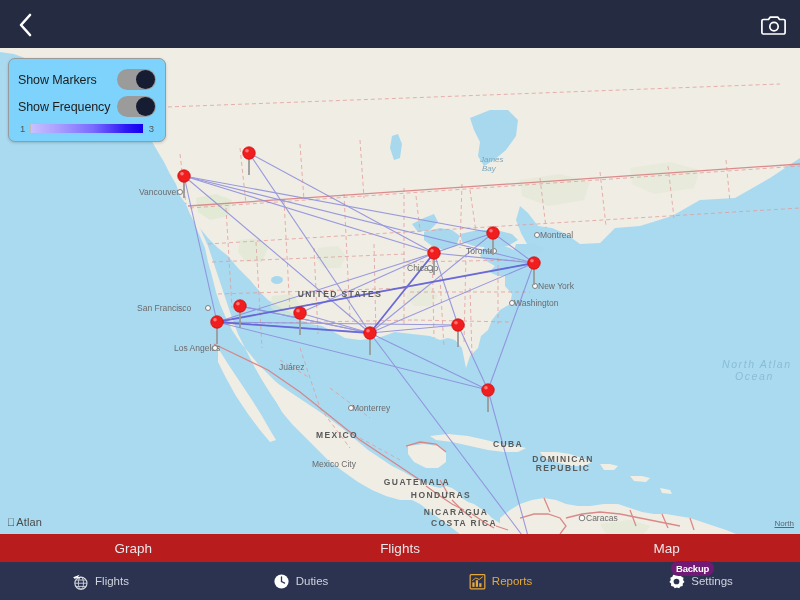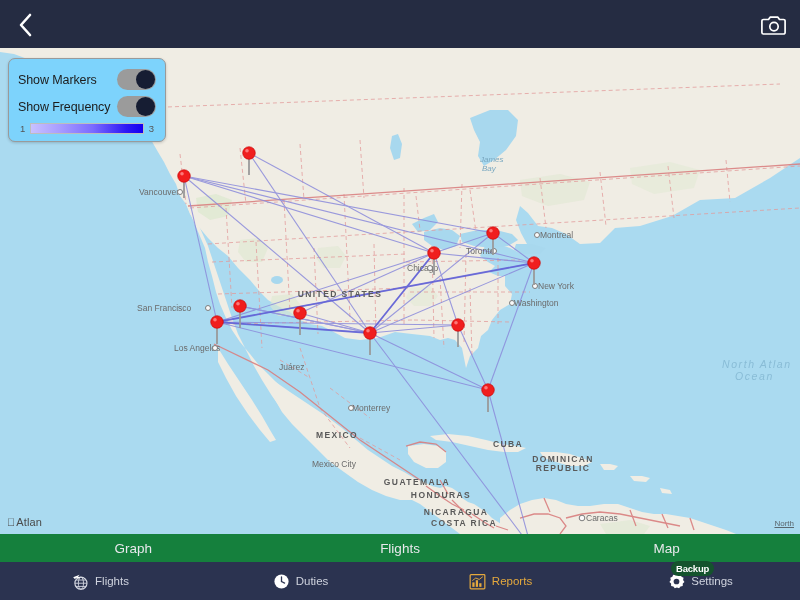--- a/index.html
+++ b/index.html
@@ -86,21 +86,21 @@
   .legend-bar {
     flex: 1; height: 11px;
     background: linear-gradient(to right, #c8c1ff 0%, #a99dff 25%, #7b6bff 55%, #2d18f5 85%, #1400f0 100%);
     border: 1px solid #bdbdbd;
   }
 
   
   .segbar {
     position: absolute; top: 534px; left: 0;
     width: 800px; height: 28px;
-    background: #15803d;
+    background: #b91c1c;
     display: flex; z-index: 40;
   }
   .seg {
     flex: 1; display: flex; align-items: center; justify-content: center;
     color: #e8e8ec; font-size: 13.5px; cursor: pointer;
   }
 
   
   .tabbar {
     position: absolute; top: 562px; left: 0;
@@ -110,21 +110,21 @@
   }
   .tab {
     flex: 1; display: flex; align-items: center; justify-content: center;
     gap: 5px; position: relative; cursor: pointer;
   }
   .tab-label { font-size: 11.5px; color: #cfd3de; }
   .tab.selected .tab-label { color: #e5a93d; text-align: center; }
   .tab-icon { width: 19px; height: 19px; display: block; }
   .badge {
     position: absolute; top: -1px; left: 50%; margin-left: -29px;
-    background: #14532d; color: #fff;
+    background: #701a75; color: #fff;
     font-size: 9.5px; line-height: 1;
     padding: 2.5px 5px 3px 5px; border-radius: 8px;
     font-weight: bold; letter-spacing: -.2px;
   }
 </style>
 </head>
 <body>
 
 <div id="app">
 

